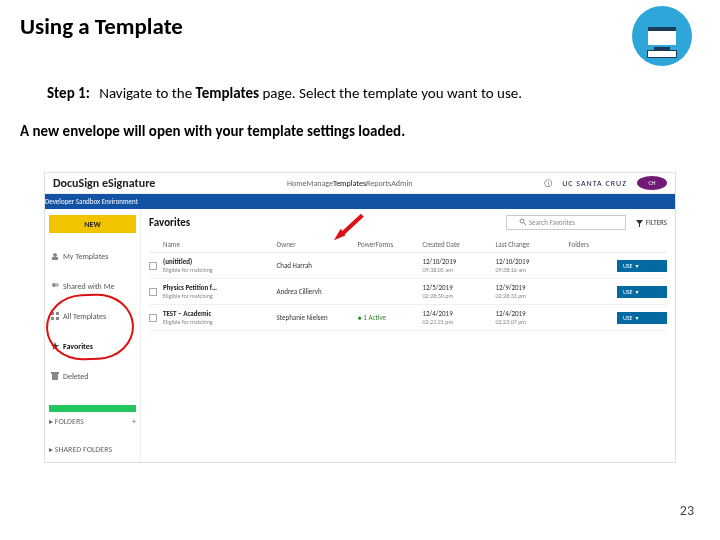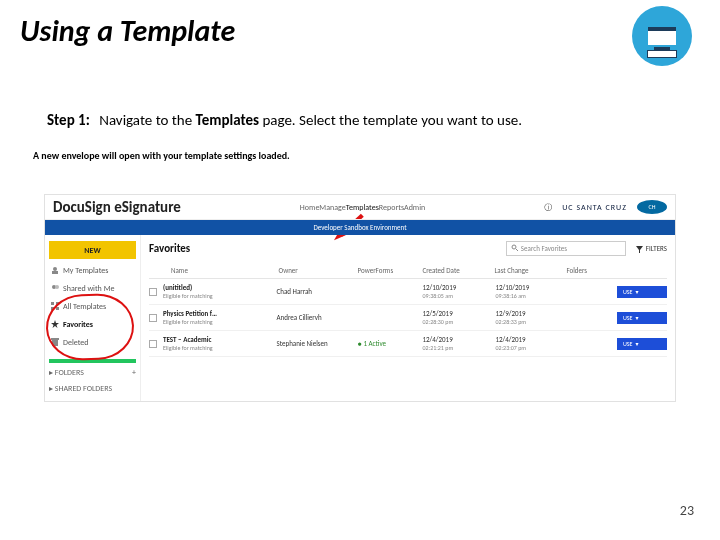--- a/index.html
+++ b/index.html
@@ -6,24 +6,23 @@
   body {
     width: 720px;
     height: 540px;
     font-family: Calibri, Arial, sans-serif;
     background: #fff;
     position: relative;
     padding: 12px 20px;
     color: #000;
   }
   .slide-title {
-    font-size: 30px;
+    font-size: 23px;
     font-weight: 700;
-    margin-bottom: 62px;
-    font-style: italic;
+    margin-bottom: 44px;
   }
   .header-icon {
     position: absolute;
     top: 6px;
     right: 28px;
     width: 60px;
     height: 60px;
     border-radius: 50%;
     background: #2ea6d9;
     display: flex;
@@ -40,89 +39,88 @@
   .header-icon .kb{
     position:absolute; bottom:8px; width:30px; height:8px; background:#fff; border:1px solid #1c3b5a;
   }
   .step-line {
     font-size: 15px;
     margin-bottom: 20px;
   }
   .step-line .lbl { font-weight:700; margin-right:6px;margin-left:27px; }
   .step-line .tpl { font-weight:700; }
   .result-line {
-    font-size: 10px;
+    font-size: 15px;
     font-weight: 700;
     margin-bottom: 16px;
-    margin-left: 13px;
   }
   .arrow {
     position:absolute;
     left: 332px;
     top: 212px;
     width: 34px; height: 30px;
   }
   .screenshot {
     margin: 32px 24px 0 24px;
     border: 1px solid #e1e1e1;
     font-size: 8px;
     color:#444;
     filter: blur(0.3px);
   }
   .app-top {
     display:flex; align-items:center; justify-content:space-between;
     padding: 3px 8px;
     border-bottom:1px solid #eee;
   }
-  .brand { font-weight:700; font-size:15px; color:#222;}
+  .brand { font-weight:700; font-size:12px; color:#222;}
   .topnav { display:flex; font-size:8px; color:#666;}
   .topnav span.active{ color:#111; font-weight:500;}
   .topright { display:flex; gap:10px; align-items:center;}
   .ucsc { font-weight:400; letter-spacing:1px; font-size:8px; color:#0a1a3a;}
-  .avatar{ width:30px;height:14px;border-radius:50%;background:#0369a1;color:#fff;font-size:6px;display:flex;align-items:center;justify-content:center;}
-  .banner{ background:#1152a5; color:#fff; text-align:center; font-size:7px; padding:3px 0;}
+  .avatar{ width:30px;height:14px;border-radius:50%;background:#701a75;color:#fff;font-size:6px;display:flex;align-items:center;justify-content:center;}
+  .banner{ background:#1152a5; color:#fff; font-size:7px; padding:3px 0;}
   .body-row{ display:flex; }
   .sidebar{
     width:96px; padding:6px 4px; border-right:1px solid #eee;
-    display:flex; flex-direction:column; gap:4px;
+    display:flex; flex-direction:column; gap:16px;
   }
   .newbtn{ background:#f2c400; color:#222; font-weight:700; text-align:center; padding:4px 0; font-size:8px;}
   .sb-item{ display:flex; align-items:center; gap:4px; padding:2px 2px; color:#555;}
   .sb-item svg{flex:0 0 auto;}
   .sb-item.fav{ font-weight:700; color:#111;}
-  .sb-folders{ margin-top:6px; display:flex; align-items:flex-start; justify-content:space-between; color:#666; border-top:4px solid #22c55e; padding-top:4px;}
+  .sb-folders{ margin-top:6px; display:flex; align-items:flex-start; justify-content:space-between; color:#666; border-top:7px solid #22c55e; padding-top:4px;}
   .sb-shared{ color:#666; padding:2px 0;}
   .red-circle{
     position:absolute;
     border:2px solid #d11;
     border-radius:50%/60%;
     width:88px; height:66px;
     left: 46px; top: 294px;
     transform: rotate(-2deg);
     pointer-events:none;
   }
   .main{ flex:1; padding:6px 8px;}
   .main-head{ display:flex; align-items:center; justify-content:space-between;}
   .favlabel{ font-size:11px; font-weight:700; color:#111;}
-  .search{ border:1px solid #ccc; padding:2px 4px; color:#888; font-size:7px; width:120px; display:flex; align-items:flex-start; gap:3px;}
+  .search{ border:1px solid #ccc; padding:2px 12px; color:#888; font-size:7px; width:120px; display:flex; align-items:flex-start; gap:3px;}
   .filters{ color:#333; font-size:7px; display:flex; align-items:flex-end; gap:3px;}
-  .thead{ display:flex; color:#666; font-size:7px; border-bottom:1px solid #e5e5e5; padding:4px 0 3px 0; margin-top:6px;gap:8px;}
+  .thead{ display:flex; color:#666; font-size:7px; border-bottom:1px solid #e5e5e5; padding:4px 0 3px 0; margin-top:6px;}
   .col-chk{width:14px;}
   .col-name{flex:1.4;}
   .col-owner{flex:1;}
   .col-pf{flex:0.8;}
   .col-cd{flex:0.9;}
   .col-lc{flex:0.9;}
   .col-fd{flex:0.6;}
   .col-act{width:50px;}
   .trow{ display:flex; align-items:center; border-bottom:1px solid #f0f0f0; padding:4px 0; font-size:7px; color:#333;}
   .chk{ width:8px;height:8px;border:1px solid #aaa;}
   .rname{ font-weight:600; color:#222;}
   .rsub{ color:#888; font-size:6px;}
-  .usebtn{ background:#1d4ed8; color:#fff; font-size:6px; padding:2px 6px; display:flex; align-items:flex-end; gap:3px;}
+  .usebtn{ background:#0369a1; color:#fff; font-size:6px; padding:2px 6px; display:flex; align-items:flex-end; gap:3px;}
   .pf-active{ color:#2e8b2e;}
   .pagenum{
     position:absolute; right:26px; bottom:21px; font-size:14px; color:#444;
   }
 </style>
 </head>
 <body>
 
 <div class="slide-title">Using a Template</div>
 

